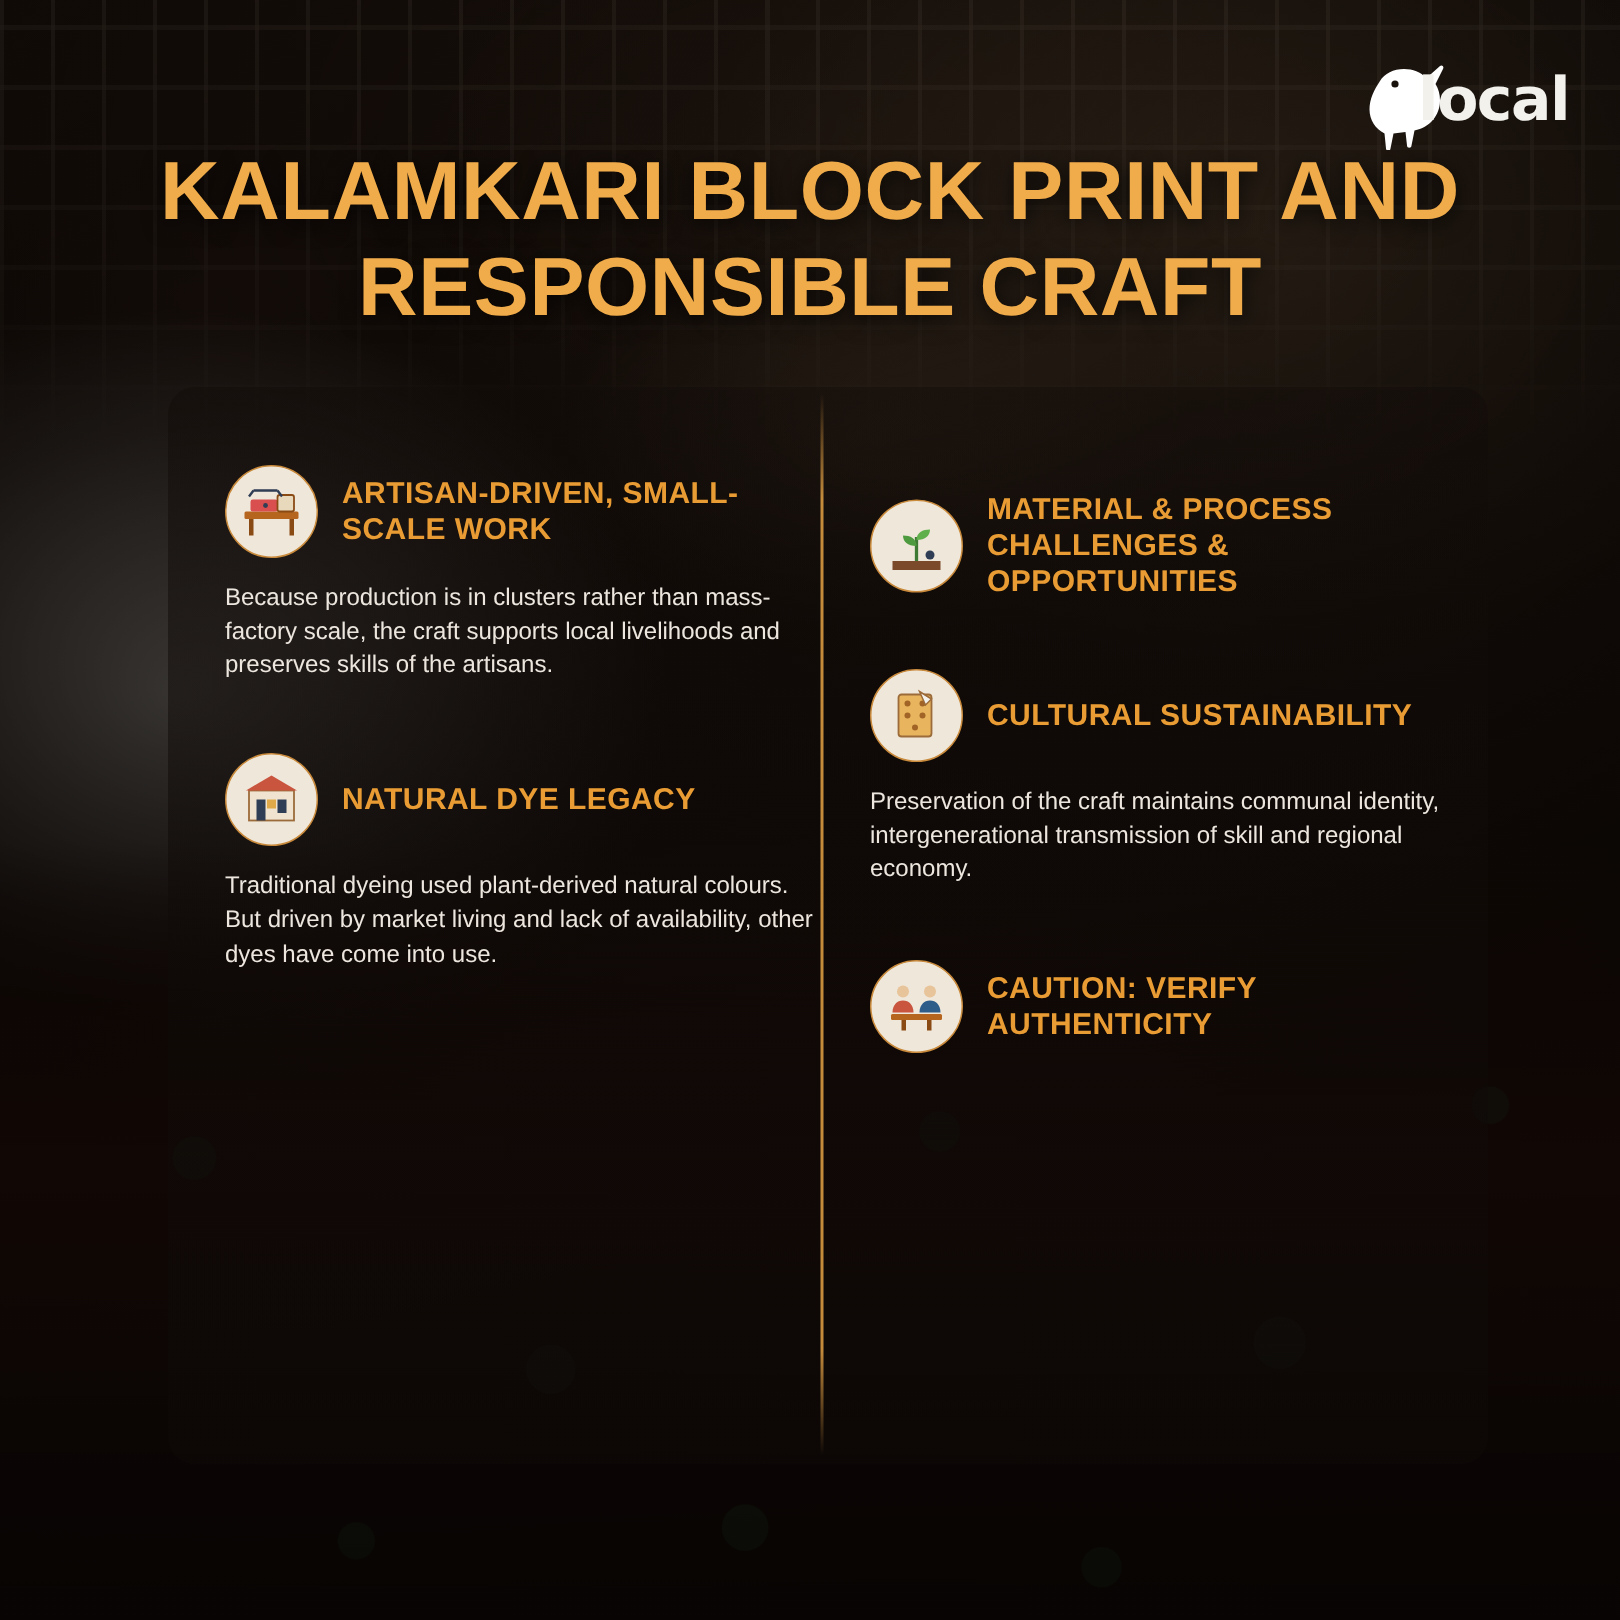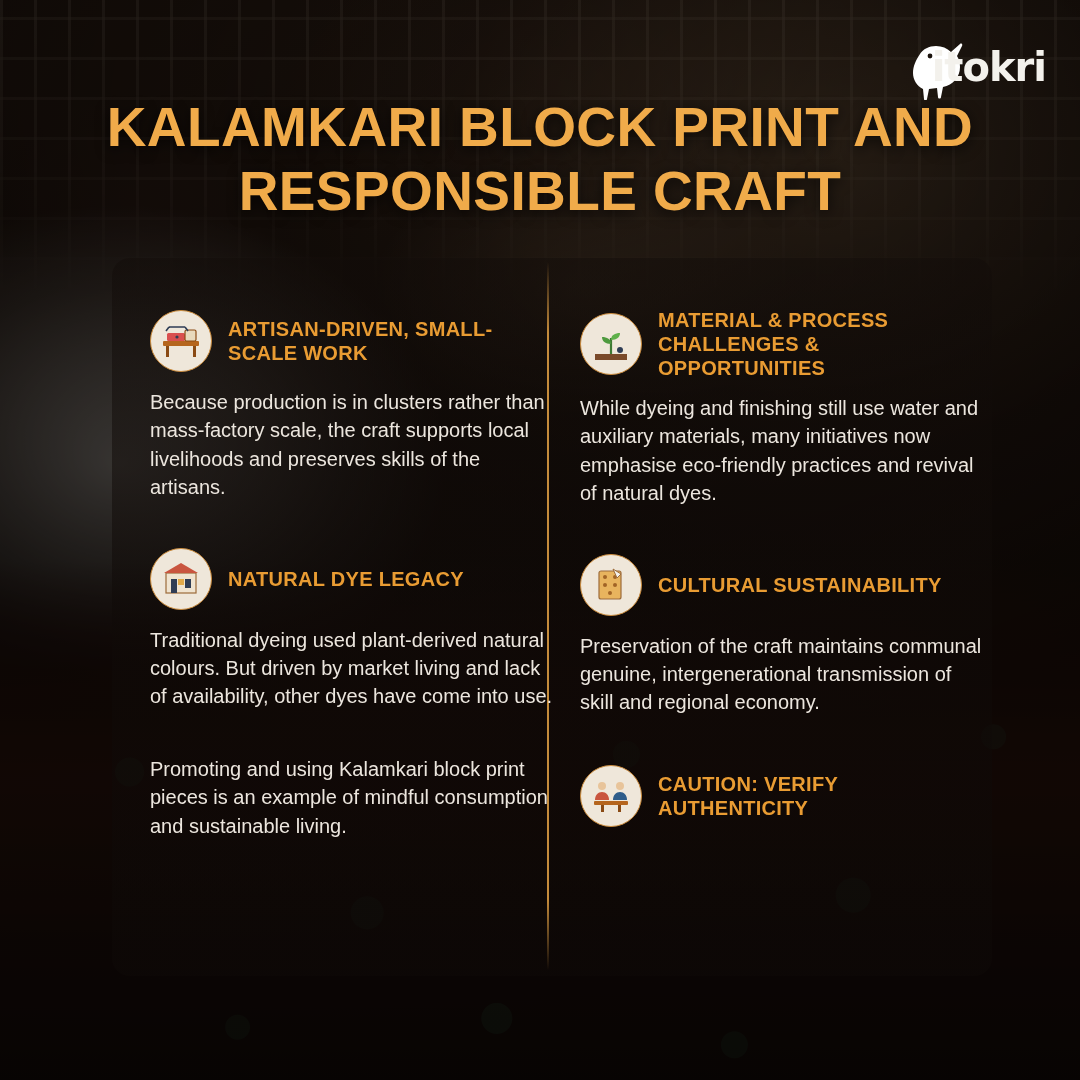--- a/index.html
+++ b/index.html
@@ -85,21 +85,21 @@
     background:linear-gradient(180deg, rgba(18,12,9,0.50) 0%, rgba(14,9,7,0.58) 100%);
     border-radius:18px;
   }
   #divider {
     position:absolute; left:547px; top:262px; width:2px; height:708px;
     background:linear-gradient(180deg, rgba(206,146,62,0) 0%, rgba(206,146,62,0.95) 10%, rgba(206,146,62,0.95) 90%, rgba(206,146,62,0) 100%);
   }
 
   .col { position:absolute; width:404px; }
   .col-left  { left:150px; }
-  .col-right { left:580px; }
+  .col-right { left:580px;margin-top:20px; }
 
   .card { position:relative; margin-bottom:36px; }
   .card-head { display:flex; align-items:center; gap:16px; min-height:66px; }
 
   .badge {
     flex:0 0 auto;
     width:62px; height:62px; border-radius:50%;
     border:1.5px solid #c98a3c;
     background:#efe7da;
     display:flex; align-items:center; justify-content:center;
@@ -111,40 +111,40 @@
     color:#e99c33;
     font-weight:800;
     font-size:20px;
     line-height:1.2;
     letter-spacing:0.3px;
     text-transform:uppercase;
   }
   .card-body {
     margin-top:14px;
     color:#ece6de;
-    font-size:20px;
+    font-size:16px;
     line-height:1.42;
   }
 </style>
 </head>
 <body>
 
 <div id="bg"></div>
 <div id="bg-lattice"></div>
 <div id="bg-motifs"></div>
 <div id="bg-dim"></div>
 
 <div id="logo">
   <span class="mark">
     <svg viewBox="0 0 70 64" xmlns="http://www.w3.org/2000/svg">
       <path fill="#ffffff" d="M12 18c3-5 9-8 16-8 6 0 11 2 15 6l9-8c1-1 3 0 2 2l-5 10c2 3 3 7 3 11 0 10-7 18-17 20l-2 10c0 2-3 2-3 0l-1-9-8 1-2 10c0 2-3 2-3 0l-1-10c-6-3-10-9-10-16 0-7 3-13 7-19z"></path>
       <circle cx="22" cy="20" r="2.4" fill="#1a120c"></circle>
     </svg>
   </span>
-  <span class="word">itokri</span>
+  <span class="word">local</span>
 </div>
 
 <h1 id="heading">KALAMKARI BLOCK PRINT AND RESPONSIBLE CRAFT</h1>
 
 <div id="panel"></div>
 <div id="divider"></div>
 
 <div class="col col-left" style="top:308px;">
 
   <div class="card" style="margin-bottom:44px;">
@@ -175,61 +175,59 @@
           <rect x="26" y="22" width="6" height="9" fill="#2f3d55"></rect>
           <rect x="19" y="22" width="6" height="6" fill="#e0a94a"></rect>
         </svg>
       </span>
       <span class="card-title">NATURAL DYE LEGACY</span>
     </div>
     <p class="card-body">Traditional dyeing used plant-derived natural colours. But driven by market living and lack of availability, other dyes have come into use.</p>
   </div>
 
   <div class="card">
-    <p class="card-body">Promoting and using Kalamkari block print pieces is an example of mindful consumption and sustainable living.</p>
   </div>
 
 </div>
 
 <div class="col col-right" style="top:308px;">
 
   <div class="card" style="margin-bottom:44px;">
     <div class="card-head">
       <span class="badge">
         <svg viewBox="0 0 44 44" xmlns="http://www.w3.org/2000/svg">
           <path d="M6 32h32v6H6z" fill="#7a4a2a"></path>
           <path d="M22 32V16" stroke="#3f7a34" stroke-width="2.2"></path>
           <path d="M22 22c-6 0-9-3-9-7 5 0 9 2 9 7z" fill="#4e9a3e"></path>
           <path d="M22 18c6 0 9-3 9-7-5 0-9 2-9 7z" fill="#5fb04a"></path>
           <circle cx="31" cy="28" r="3" fill="#2f3d55"></circle>
         </svg>
       </span>
       <span class="card-title">MATERIAL &amp; PROCESS CHALLENGES &amp; OPPORTUNITIES</span>
     </div>
-    <p class="card-body">While dyeing and finishing still use water and auxiliary materials, many initiatives now emphasise eco-friendly practices and revival of natural dyes.</p>
   </div>
 
   <div class="card" style="margin-bottom:46px;">
     <div class="card-head">
       <span class="badge">
         <svg viewBox="0 0 44 44" xmlns="http://www.w3.org/2000/svg">
           <rect x="10" y="8" width="22" height="28" rx="2" fill="#e8b45e" stroke="#9c6b3a" stroke-width="1.2"></rect>
           <g fill="#8a4a14" opacity="0.75">
             <circle cx="16" cy="14" r="2"></circle>
               <circle cx="26" cy="14" r="2"></circle>
             <circle cx="16" cy="22" r="2"></circle>
               <circle cx="26" cy="22" r="2"></circle>
             <circle cx="21" cy="30" r="2"></circle>
           </g>
           <path d="M24 6l8 5-4 4z" fill="#f3f1ec" stroke="#9c6b3a" stroke-width="1"></path>
         </svg>
       </span>
       <span class="card-title">CULTURAL SUSTAINABILITY</span>
     </div>
-    <p class="card-body">Preservation of the craft maintains communal genuine, intergenerational transmission of skill and regional economy.</p>
+    <p class="card-body">Preservation of the craft maintains communal identity, intergenerational transmission of skill and regional economy.</p>
   </div>
 
   <div class="card">
     <div class="card-head">
       <span class="badge">
         <svg viewBox="0 0 44 44" xmlns="http://www.w3.org/2000/svg">
           <circle cx="13" cy="12" r="4" fill="#e8c49a"></circle>
           <circle cx="31" cy="12" r="4" fill="#e8c49a"></circle>
           <path d="M6 26c0-5 3-8 7-8s7 3 7 8z" fill="#c9553f"></path>
           <path d="M24 26c0-5 3-8 7-8s7 3 7 8z" fill="#2f5d8a"></path>

